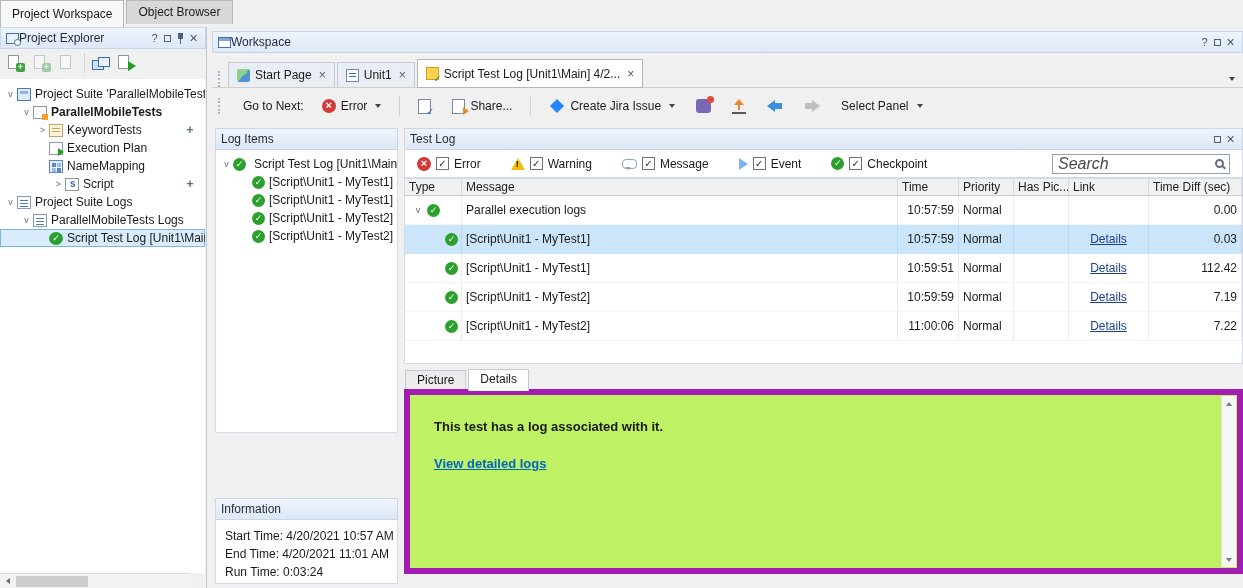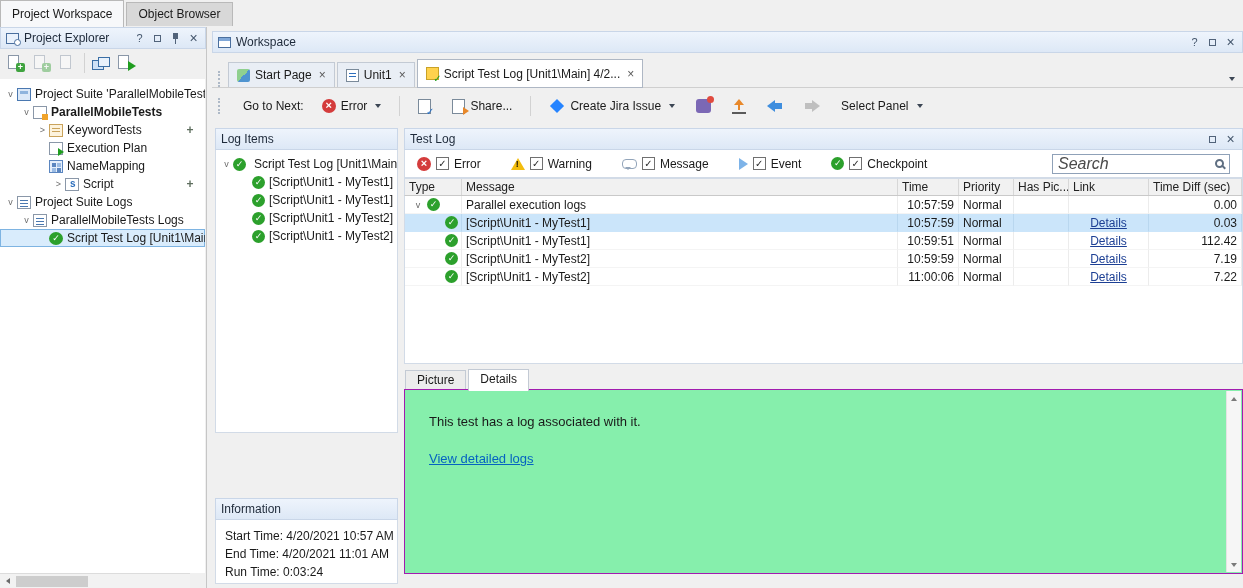--- a/index.html
+++ b/index.html
@@ -1,25 +1,25 @@
 <!DOCTYPE html>
 <html><head>
 <meta charset="utf-8">
 <style>
 *{margin:0;padding:0;box-sizing:border-box;}
 body{font-family:"Liberation Sans","DejaVu Sans",sans-serif;font-size:12px;color:#1a1a1a;background:#f0f0f0;}
 .app{position:relative;width:1243px;height:588px;background:#f0f0f0;overflow:hidden;}
 
 
-.top-tabbar{position:absolute;left:0;top:0;width:100%;height:27px;display:flex;align-items:center;background:#f0f0f0;}
+.top-tabbar{position:absolute;left:0;top:0;width:100%;height:27px;display:flex;align-items:flex-start;background:#f0f0f0;}
 .top-tab{height:24px;line-height:23px;padding:0 11px;border:1px solid #b9b9b9;border-bottom:none;background:#d8d8d8;margin-right:2px;cursor:default;}
 .top-tab.active{background:#f7f8fa;height:27px;line-height:26px;}
 
 
-.panel-header{height:22px;background:linear-gradient(#eef4fc,#dde8f6);border:1px solid #c9d6e8;display:flex;align-items:center;gap:5px;padding:8px 5px;color:#1e2a3a;}
+.panel-header{height:22px;background:linear-gradient(#eef4fc,#dde8f6);border:1px solid #c9d6e8;display:flex;align-items:center;padding:8px 5px;color:#1e2a3a;}
 .panel-title{flex:1;white-space:nowrap;overflow:hidden;}
 .hbtn{min-width:13px;text-align:center;color:#44566c;font-size:11px;line-height:14px;cursor:default;display:inline-flex;align-items:center;justify-content:center;}
 .hbtn.q::after{content:"?";}
 .hbtn.x::after{content:"\00d7";font-size:14px;}
 .sq{display:inline-block;width:7px;height:7px;border:1px solid #51637a;}
 .pin{display:inline-block;width:9px;height:11px;position:relative;}
 .pin::before{content:"";position:absolute;left:2px;top:0;width:5px;height:6px;background:#51637a;}
 .pin::after{content:"";position:absolute;left:4px;top:6px;width:1px;height:5px;background:#51637a;}
 
 
@@ -134,35 +134,35 @@
 .tl-filterbar{position:absolute;top:22px;left:0;right:0;height:28px;background:#fff;border:1px solid #d2dbe7;border-top:none;display:flex;align-items:center;padding:0 12px;}
 .filter{display:inline-flex;align-items:center;gap:5px;margin-right:30px;}
 .cb{width:13px;height:13px;border:1px solid #707070;background:#fff;position:relative;flex:none;}
 .cb.checked::after{content:"\2713";position:absolute;inset:0;text-align:center;line-height:12px;font-size:10px;color:#2b2b2b;font-weight:bold;}
 .tl-search{margin-left:auto;display:flex;align-items:center;gap:3px;border:1px solid #8fa1b8;height:20px;width:178px;background:#fff;padding:0 5px;}
 .tl-search input{flex:1;min-width:0;border:none;outline:none;font:inherit;font-size:16px;background:transparent;}
 .tl-search input::placeholder{font-style:italic;color:#4a4a4a;}
 .tl-grid-header{position:absolute;top:50px;left:0;right:0;height:18px;display:grid;grid-template-columns:57px 436px 61px 55px 55px 80px 93px;background:#f1f1f1;border:1px solid #d2dbe7;border-bottom:1px solid #c9c9c9;}
 .hc{border-right:1px solid #d7d7d7;padding:1px 4px;white-space:nowrap;overflow:hidden;color:#222;}
 .tl-rows{position:absolute;top:68px;left:0;right:0;height:168px;background:#fff;border:1px solid #d2dbe7;border-top:none;overflow:hidden;}
-.lrow{display:grid;grid-template-columns:57px 436px 61px 55px 55px 80px 93px;height:18px;}
+.lrow{display:grid;grid-template-columns:57px 436px 61px 55px 55px 80px 93px;height:29px;}
 .lrow .c{border-right:1px solid #ececec;border-bottom:1px solid #f4f4f4;display:flex;align-items:center;padding:0 4px;white-space:nowrap;overflow:hidden;}
 .lrow.selected{background:#cbe5fa;}
 .lrow.selected .c{border-right-color:#b9d7ef;border-bottom-color:#cbe5fa;}
 .c-type{padding-left:4px !important;}
 .rarrow{width:18px;font-size:9px;color:#666;text-align:center;flex:none;}
 .rarrow.exp::after{content:"v";}
 .rarrow.spacer{width:36px;}
 .c-time,.c-diff{justify-content:flex-end;}
 .c-link{justify-content:center;}
 .dlink{color:#1c3f94;text-decoration:underline;cursor:pointer;}
 .detail-tabs{position:absolute;top:240px;left:1px;height:22px;display:flex;align-items:flex-end;}
 .dtab{height:20px;line-height:19px;padding:0 11px;border:1px solid #c3cad4;border-bottom:none;background:#ececec;margin-right:2px;cursor:default;}
 .dtab.active{background:#fff;height:22px;margin-bottom:-1px;z-index:2;}
-.details-area{position:absolute;top:261px;left:0;right:0;bottom:0;background:#86efac;border:1px solid #a21caf;}
+.details-area{position:absolute;top:261px;left:0;right:0;bottom:0;background:#bef264;border:6px solid #a21caf;font-weight:bold;}
 .details-text{padding:24px 0 0 24px;font-size:13px;}
 .view-logs-link{display:inline-block;margin:22px 0 0 24px;color:#0563c1;text-decoration:underline;font-size:13px;cursor:pointer;}
 .v-scroll{position:absolute;top:1px;right:1px;bottom:1px;width:15px;background:#f6f6f6;border-left:1px solid #e4e4e4;}
 .vs-btn{position:absolute;left:0;right:0;height:15px;display:flex;align-items:center;justify-content:center;}
 .vs-btn.up{top:0;}
 .vs-btn.down{bottom:0;}
 .tri-u{border-left:3px solid transparent;border-right:3px solid transparent;border-bottom:4px solid #7a7a7a;}
 .tri-d{border-left:3px solid transparent;border-right:3px solid transparent;border-top:4px solid #7a7a7a;}
 </style>
 </head>

